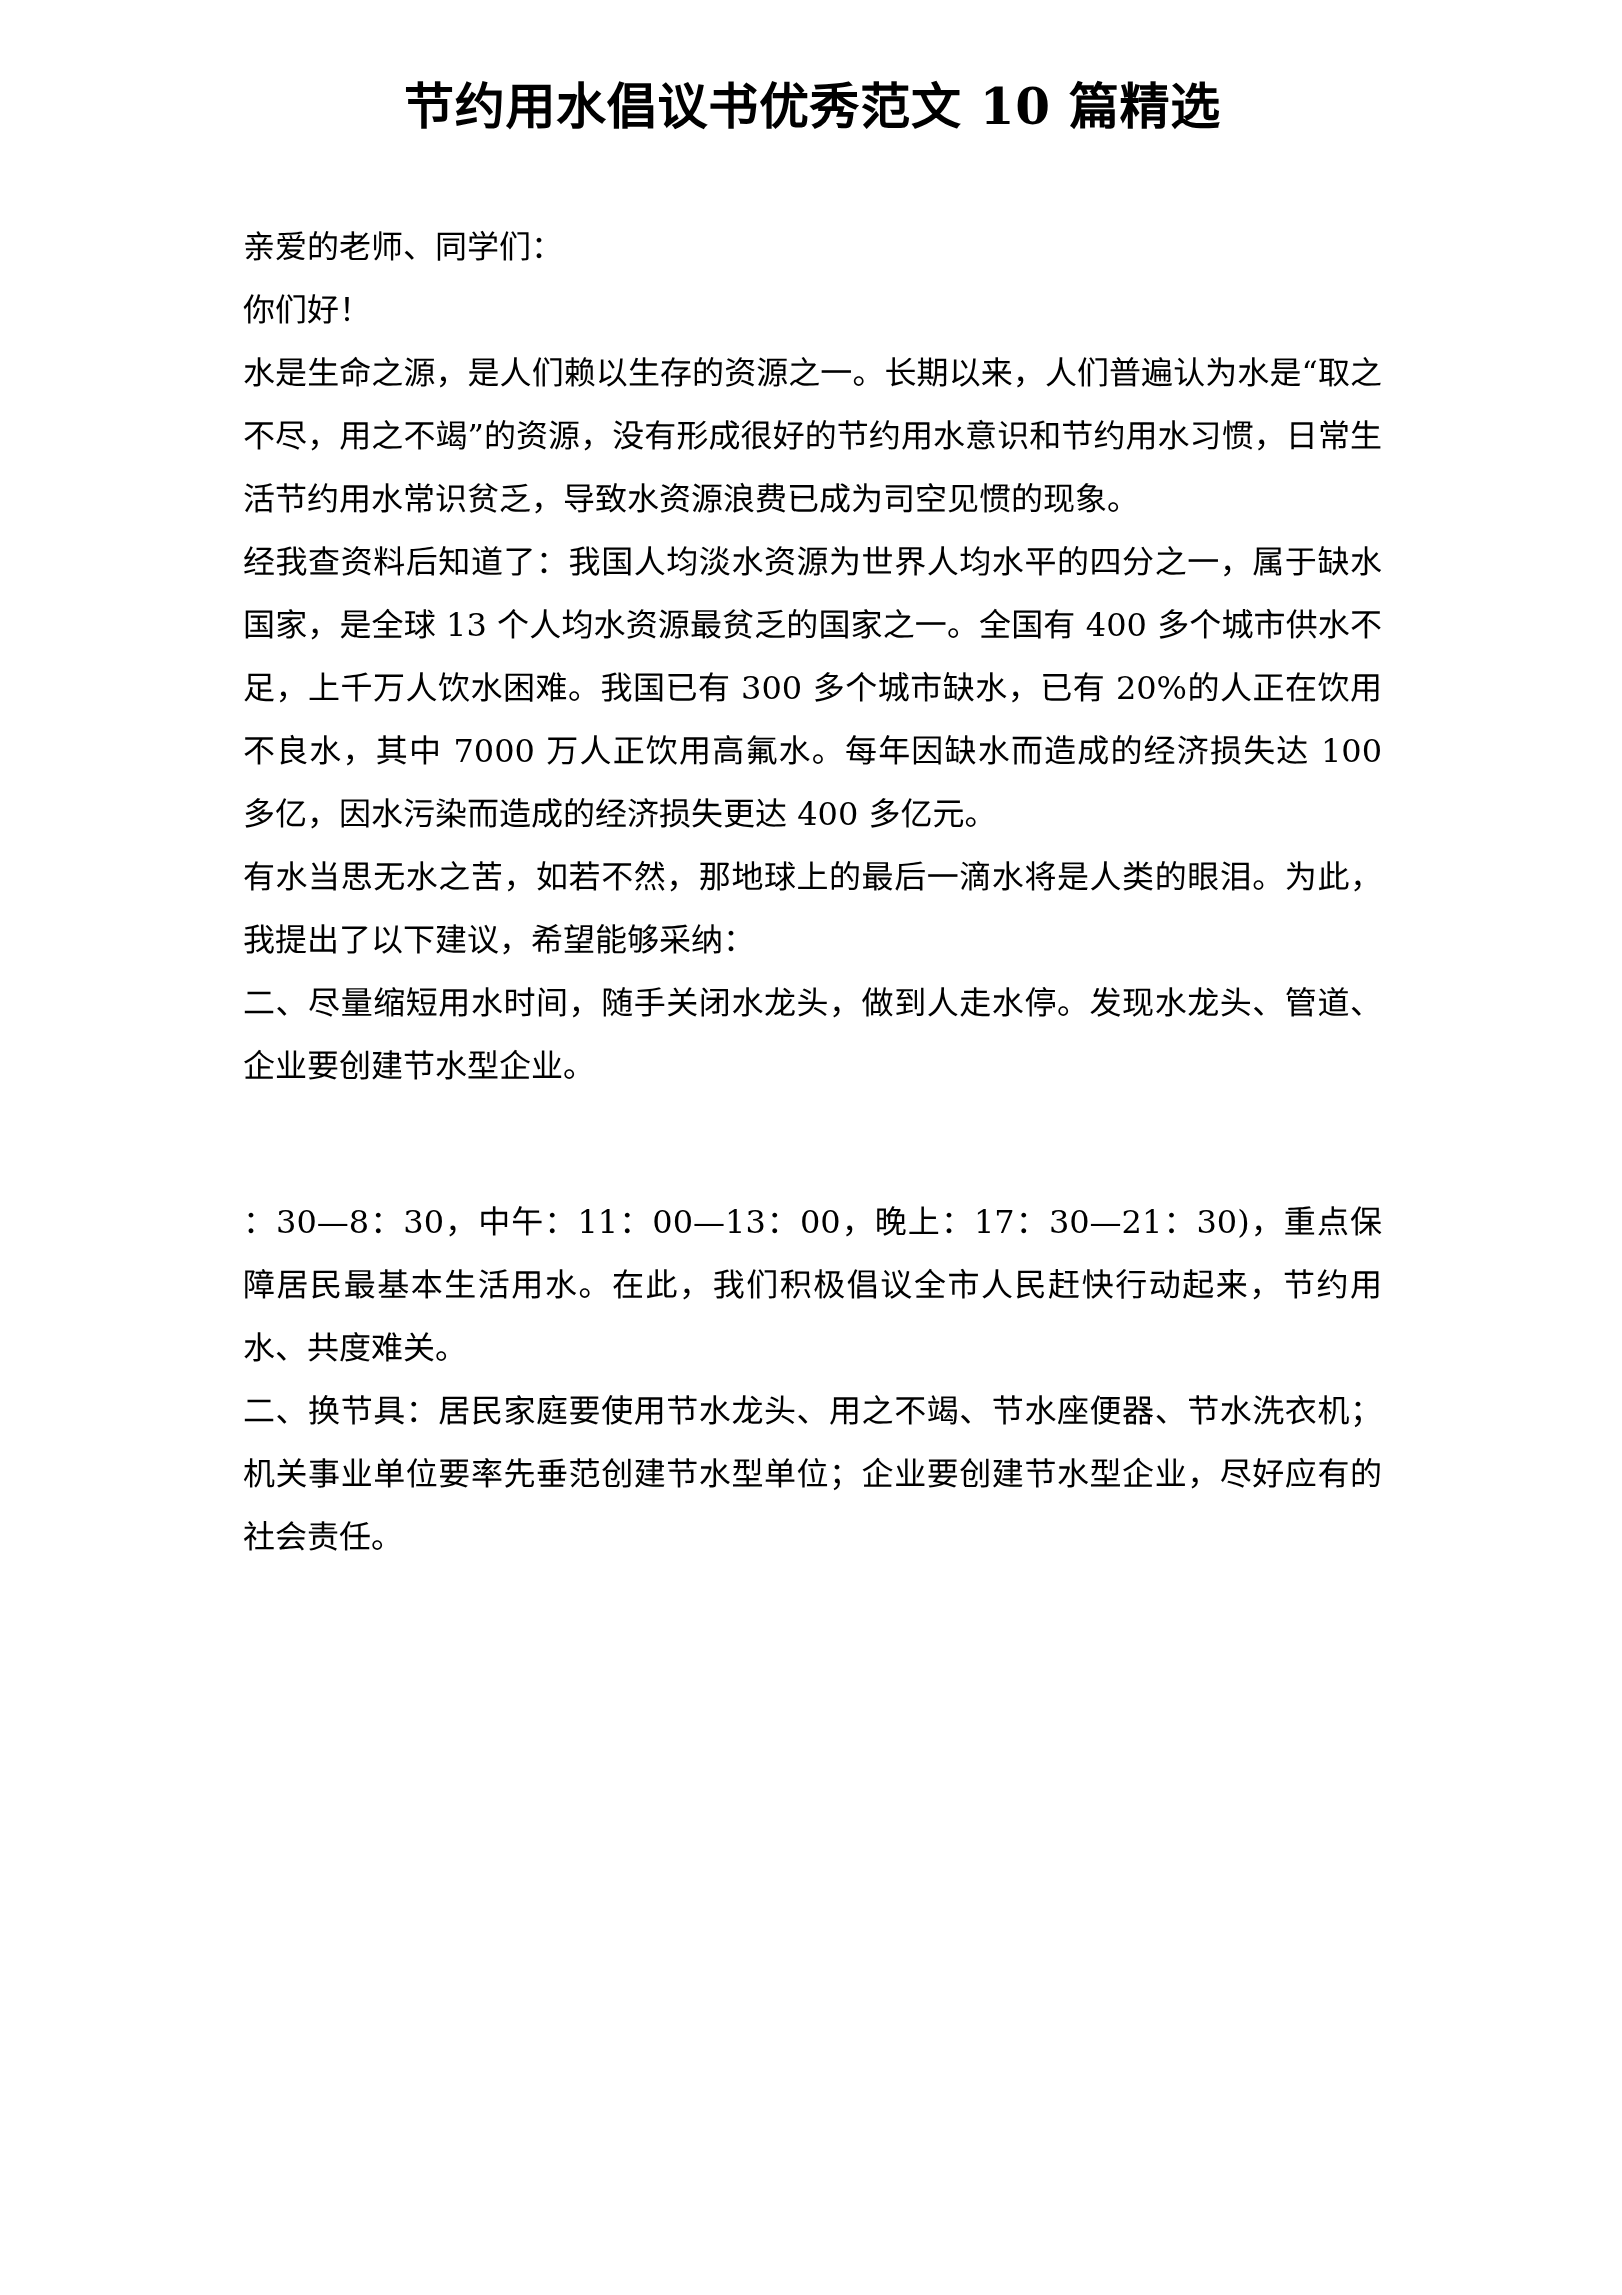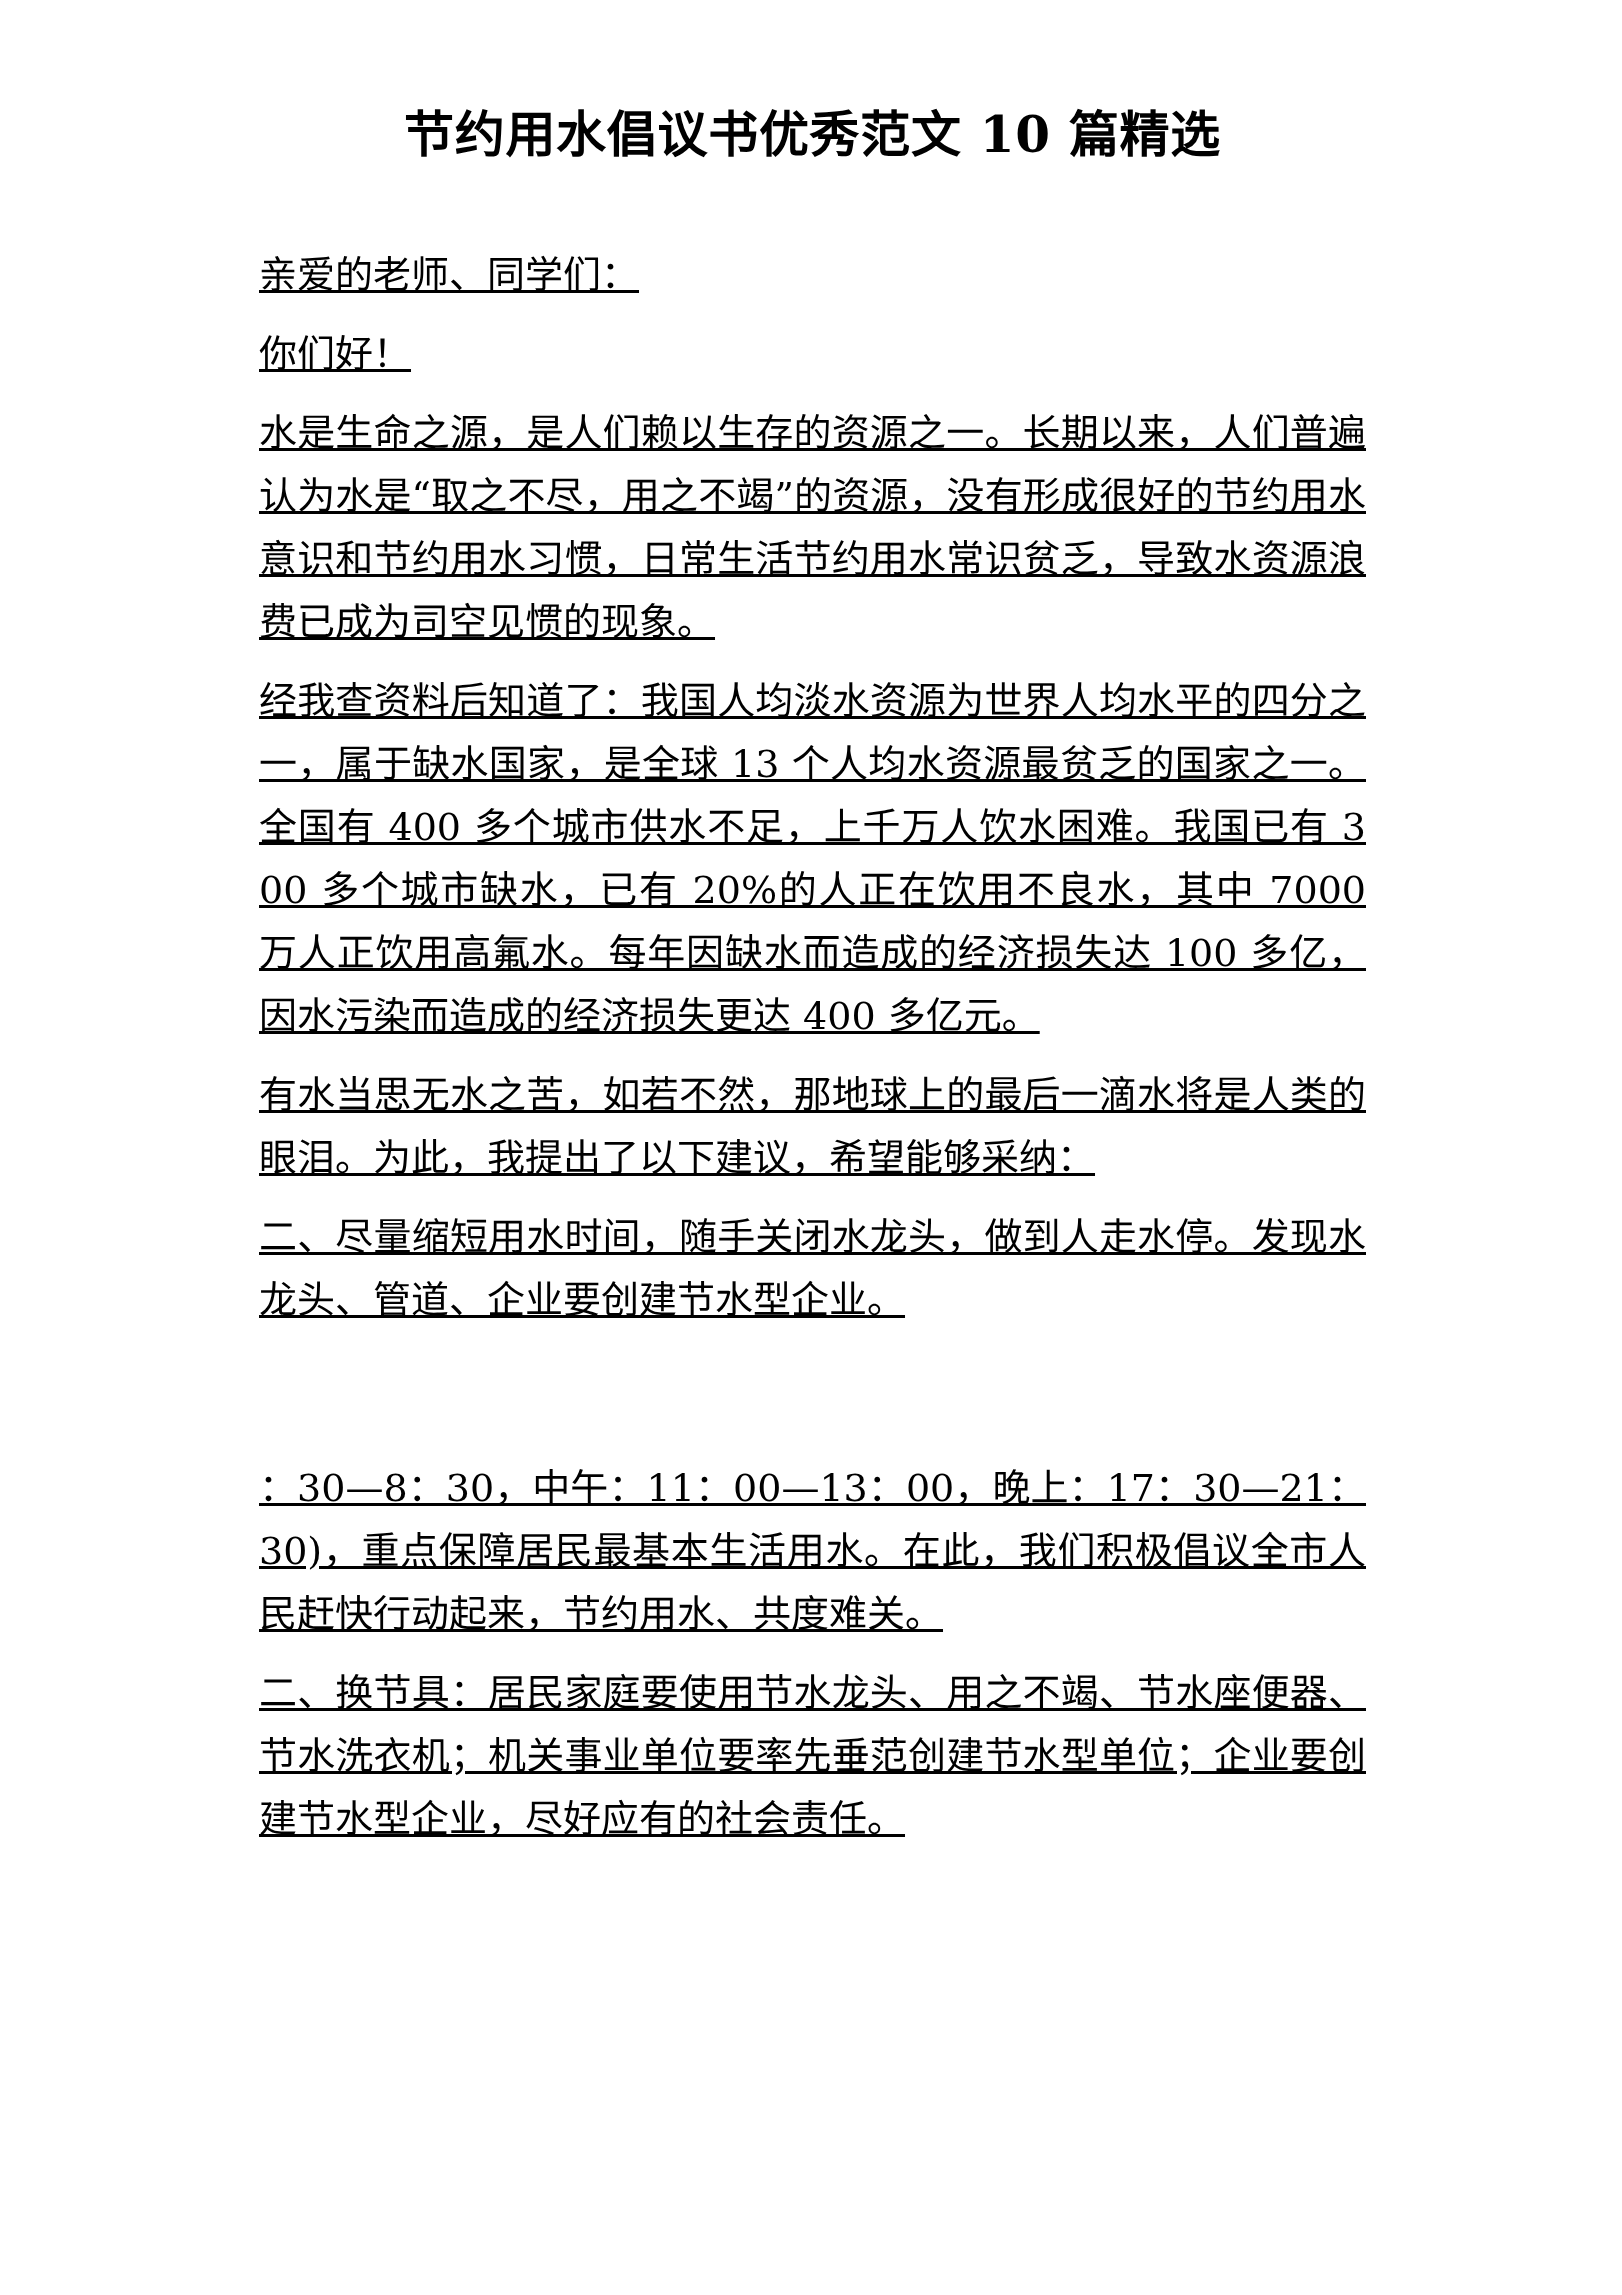--- a/index.html
+++ b/index.html
@@ -25,37 +25,36 @@
     left: 243px;
     top: 0;
     width: 1139px;
   }
   .doc-title {
     font-size: 50px;
     font-weight: bold;
     line-height: 1.25;
     text-align: center;
     margin: 0;
-    padding-top: 104px;
+    padding-top: 76px;
     letter-spacing: 0.7px;
     font-family: "DejaVu Serif", "Liberation Serif", serif;
   }
   .body-block {
     margin-top: 77px;
   }
   p.para {
-    margin: 16px;
-    font-size: 38px;
+    margin: 0;
+    font-size: 32px;
     line-height: 63px;
     text-align: justify;
     text-justify: inter-ideograph;
     letter-spacing: 0px;
     word-break: break-all;
     font-family: "DejaVu Serif", "Liberation Serif", serif;
-    text-decoration: underline;
   }
   p.para.nobreak {
     text-align: left;
   }
   .spacer-line {
     height: 63px;
   }
   .spacer-line-half {
     height: 30px;
   }

